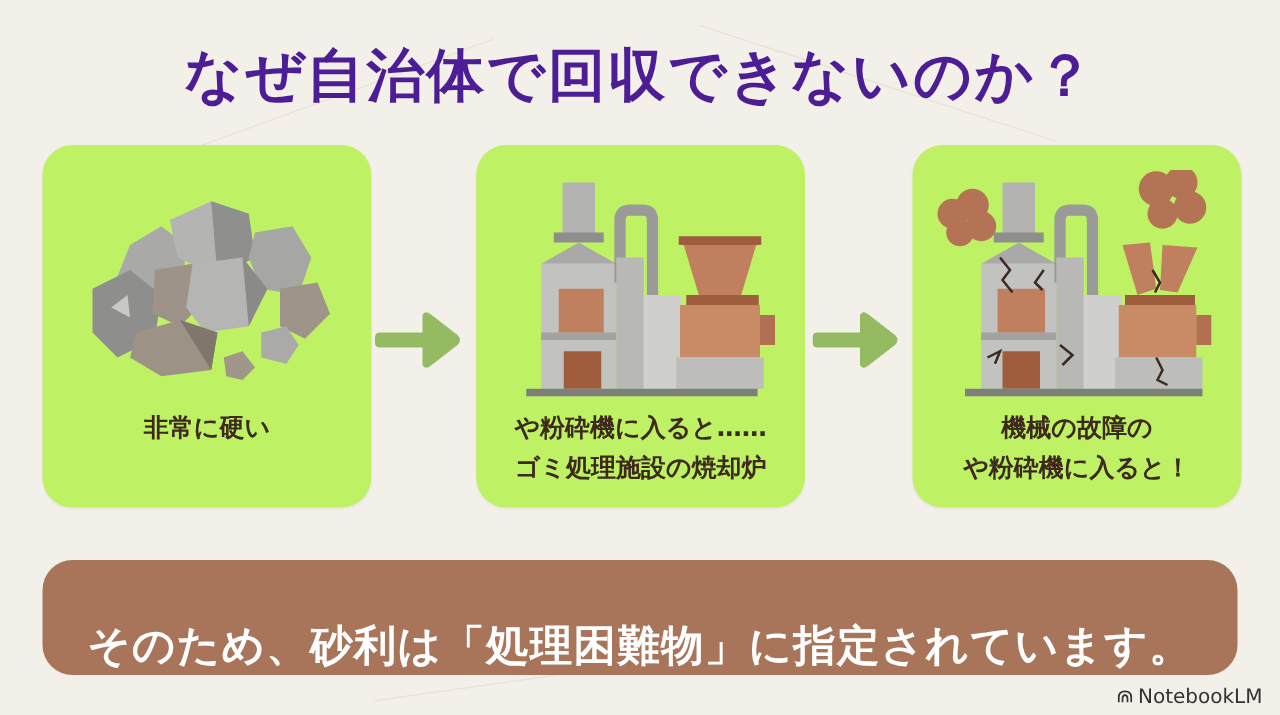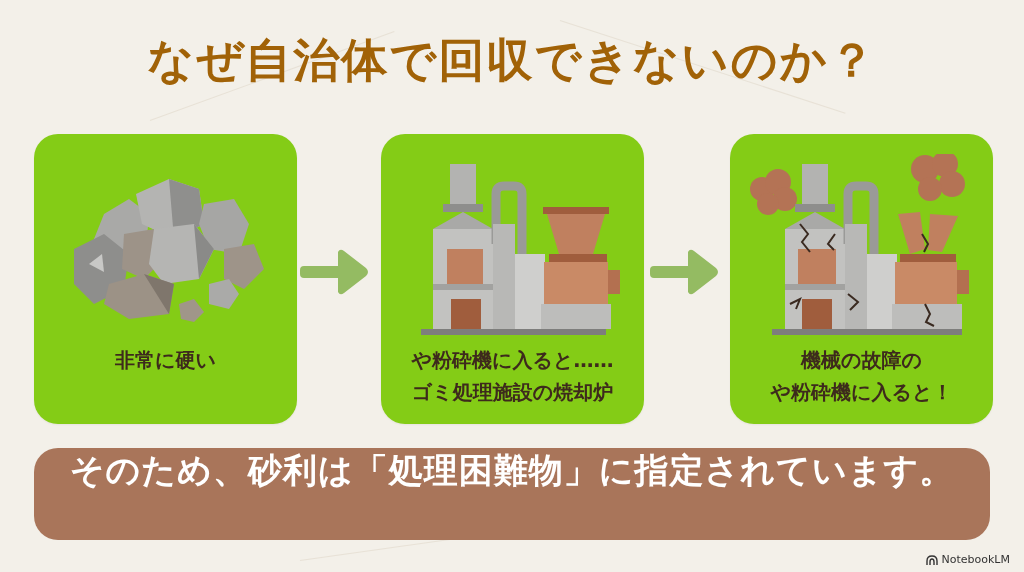--- a/index.html
+++ b/index.html
@@ -4,41 +4,41 @@
 <style>
   html, body { margin: 0; padding: 0; }
   body {
     width: 1024px; height: 572px; overflow: hidden; position: relative;
     background: #f3f0e9;
     font-family: "DejaVu Sans", sans-serif;
   }
   .paper-line { position: absolute; background: rgba(200,185,160,0.25); height: 1px; transform-origin: left center; }
   .title {
     position: absolute; left: 0; right: 0; top: 30px; text-align: center;
-    font-size: 46px; font-weight: bold; color: #a16207; letter-spacing: 2px;
+    font-size: 46px; font-weight: bold; color: #4c1d95; letter-spacing: 2px;
   }
   .card {
-    position: absolute; top: 134px; width: 263px; height: 290px;
-    background: #84cc16; border-radius: 24px;
+    position: absolute; top: 116px; width: 263px; height: 290px;
+    background: #bef264; border-radius: 24px;
     box-shadow: 0 1px 2px rgba(0,0,0,0.05);
   }
   .card .illus { position: absolute; left: 0; right: 0; top: 20px; height: 190px; }
   .card .caption {
     position: absolute; left: 0; right: 0; top: 210px; text-align: center;
     font-size: 20px; font-weight: bold; color: #3d2a1c; line-height: 32px;
   }
   .arrow { position: absolute; top: 246px; width: 70px; height: 52px; }
   .banner {
     position: absolute; left: 34px; top: 448px; width: 956px; height: 92px;
     background: #a9755a; border-radius: 24px;
-    display: flex; align-items: flex-start; justify-content: center;
+    display: flex; align-items: flex-end; justify-content: center;
   }
   .banner span { color: #ffffff; font-size: 34px; font-weight: bold; letter-spacing: 1px; }
   .watermark {
-    position: absolute; right: 14px; bottom: 6px; font-size: 11px; color: #333;
+    position: absolute; right: 14px; bottom: 6px; font-size: 16px; color: #333;
     display: flex; align-items: center; gap: 4px;
   }
 </style>
 </head>
 <body>
 
 <div class="paper-line" style="left:560px;top:20px;width:300px;transform:rotate(18deg);"></div>
 <div class="paper-line" style="left:150px;top:120px;width:260px;transform:rotate(-20deg);"></div>
 <div class="paper-line" style="left:300px;top:560px;width:400px;transform:rotate(-8deg);"></div>
 

